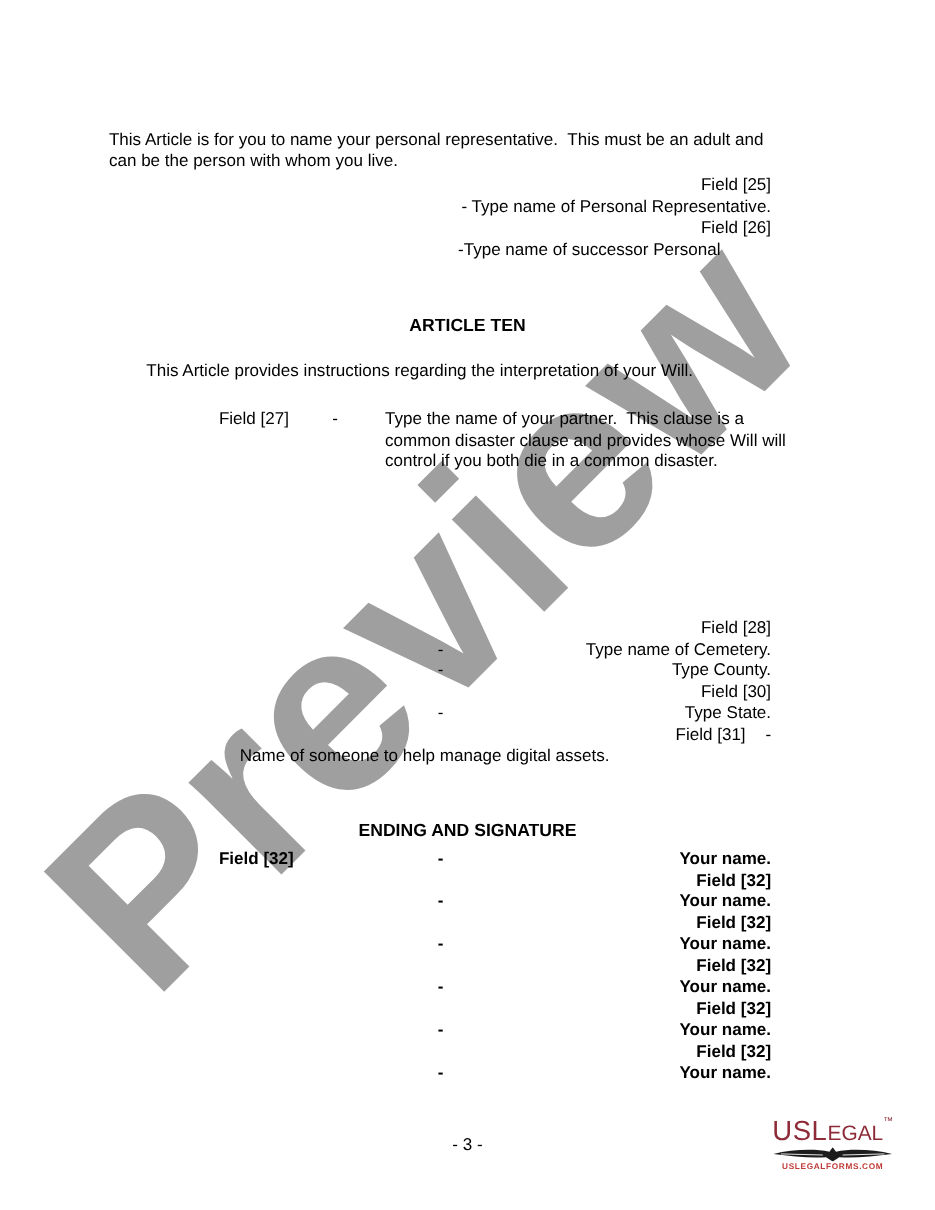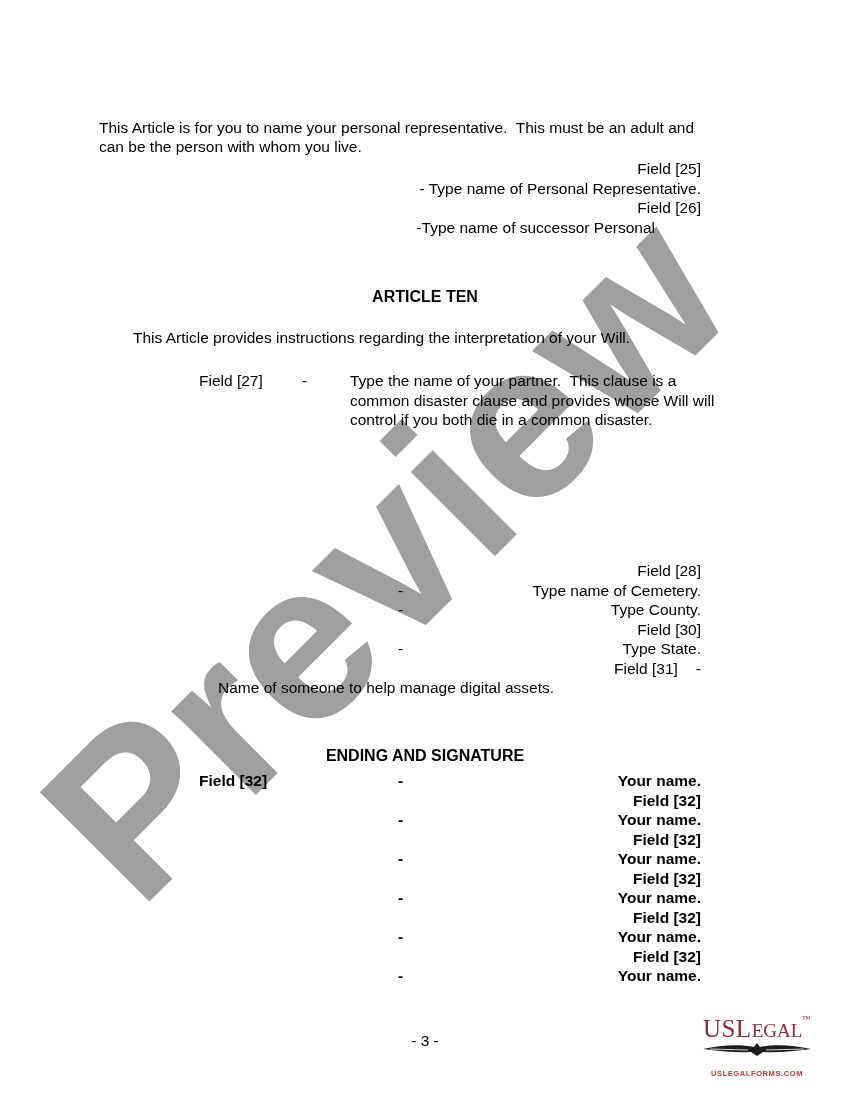--- a/index.html
+++ b/index.html
@@ -45,26 +45,26 @@
   #hend{top:733px;}
   #erows{left:99px;top:771px;width:602px;}
   .erow{position:relative;height:19.5px;font-weight:bold;}
   .e-lab{position:absolute;left:100px;top:0;}
   .e-dash{position:absolute;left:299px;top:0;}
   .e-val{display:block;text-align:right;}
   .erow.ralign{text-align:right;}
   
   #pageno{left:0;top:1031px;width:850px;text-align:center;}
   #logo{left:698px;top:1016px;width:118px;text-align:center;line-height:1;}
-  .brand{font-family:Liberation Serif, serif;color:#8e2b38;white-space:nowrap;}
+  .brand{font-family:Liberation Sans, sans-serif;color:#8e2b38;white-space:nowrap;}
   .brand .big{font-size:25px;letter-spacing:.5px;}
   .brand .small{font-size:19px;}
   .brand .tm{font-size:9px;vertical-align:top;position:relative;top:-1px;}
   .wings{display:block;margin:2px auto 0;}
-  .site{font-size:7.5px;font-weight:bold;color:#c03a36;letter-spacing:.6px;margin-top:14px;font-family:"Liberation Sans",sans-serif;}
+  .site{font-size:7.5px;font-weight:bold;color:#c03a36;letter-spacing:.6px;margin-top:1px;font-family:"Liberation Sans",sans-serif;}
 </style>
 </head>
 <body>
 
 <div class="page">
 
   <div class="watermark">Preview</div>
 
   <div class="layer">
 

